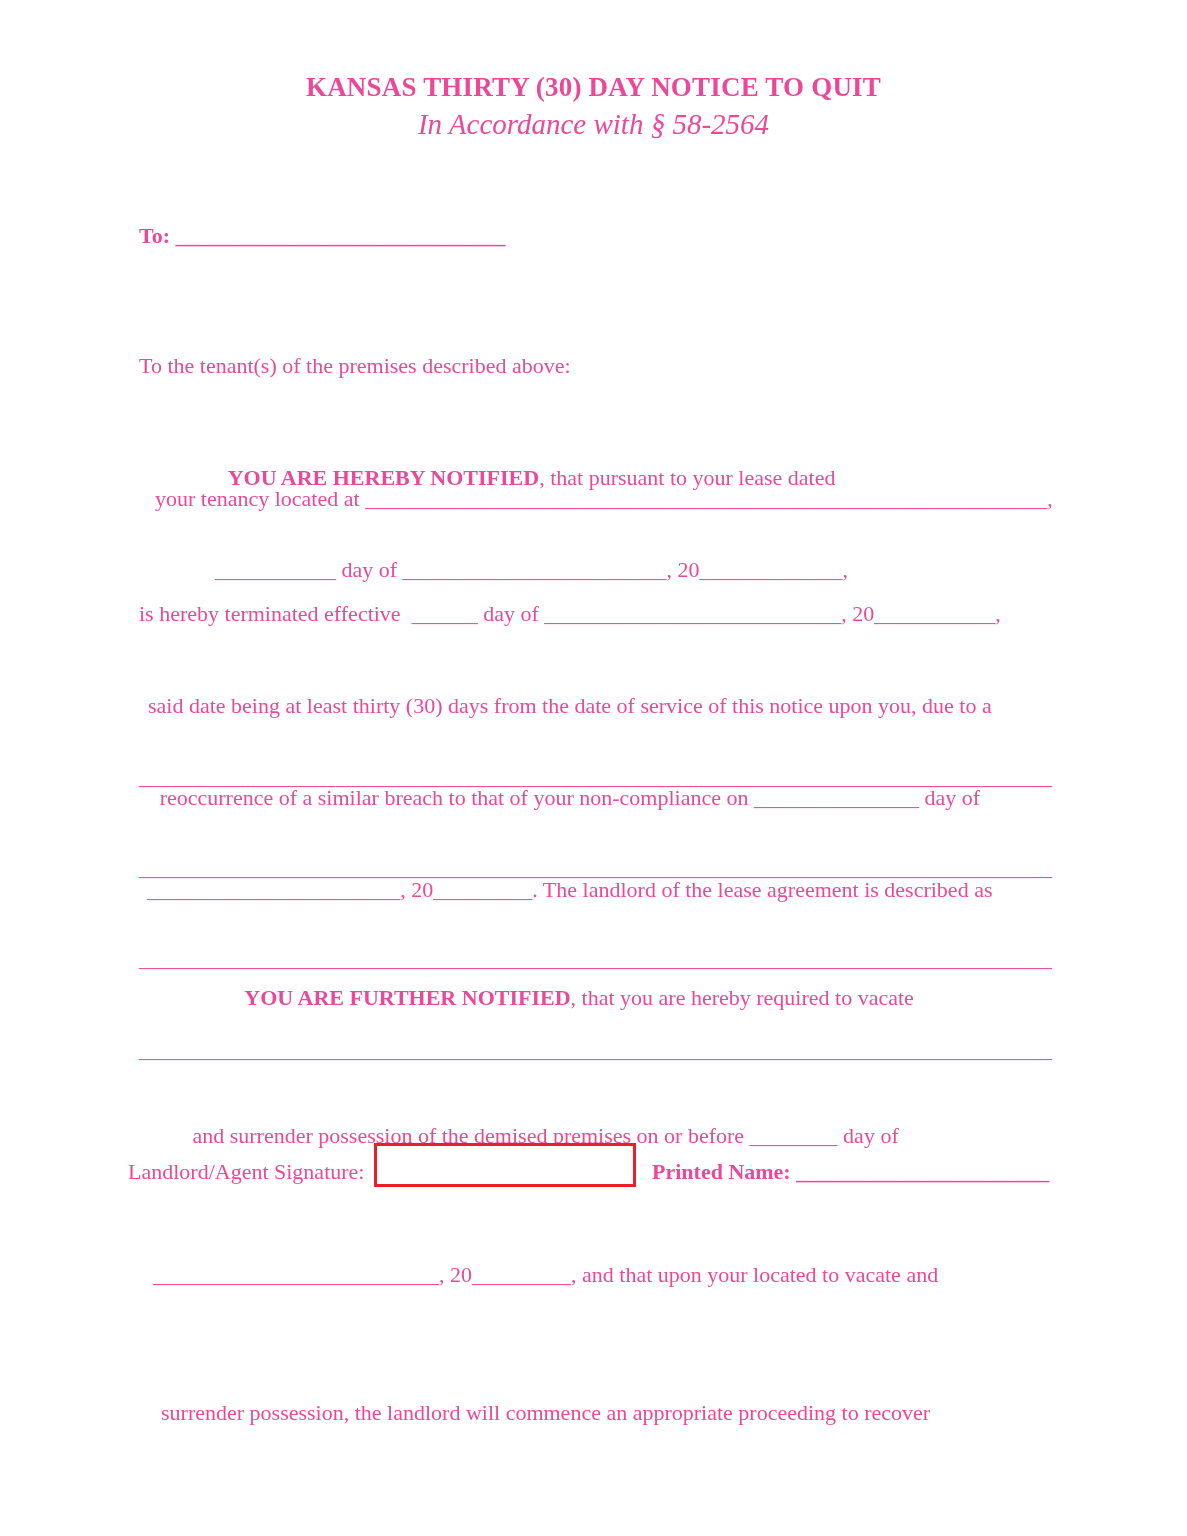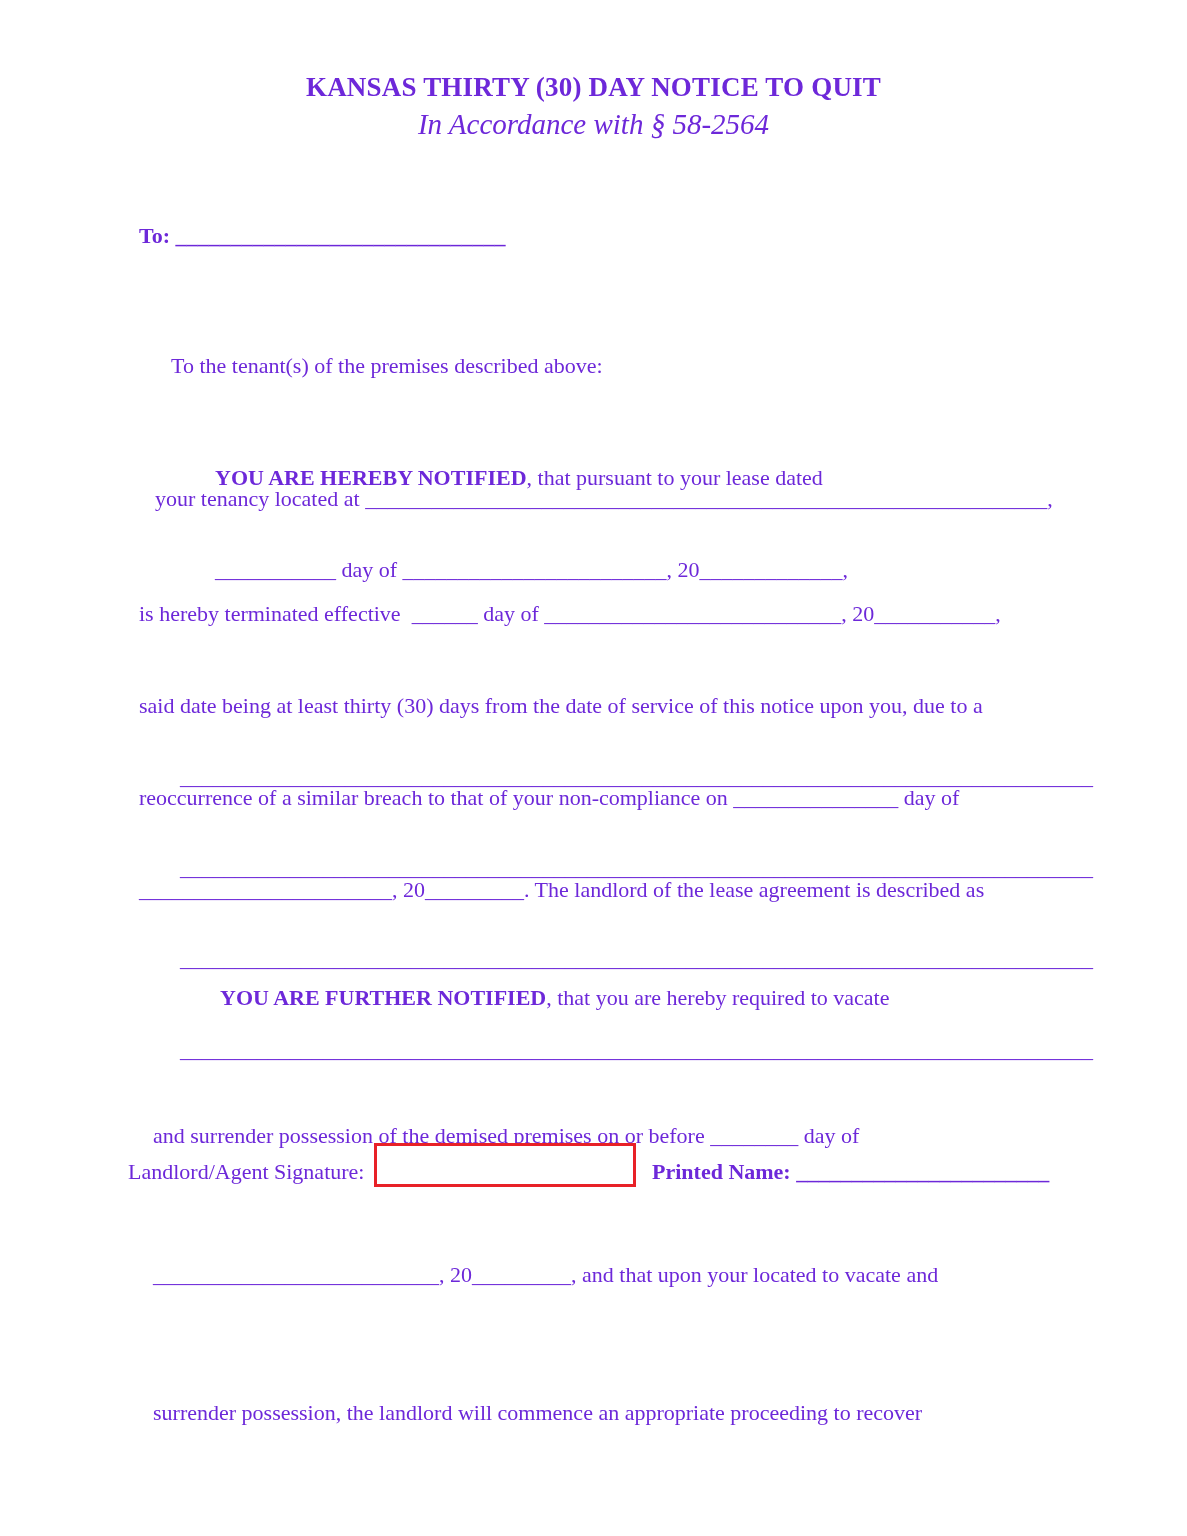--- a/index.html
+++ b/index.html
@@ -3,34 +3,34 @@
 <meta charset="utf-8">
 <style>
   * { margin: 0; padding: 0; box-sizing: border-box; }
   html, body { background: #ffffff; }
   .page {
     position: relative;
     width: 1187px;
     height: 1536px;
     background: #ffffff;
     font-family: "Liberation Serif", "DejaVu Serif", serif;
-    color: #6d28d9;
+    color: #ec4899;
     font-size: 22px;
     overflow: hidden;
   }
-  .abs { position: absolute; }
+  .abs { position: absolute; text-align: center; }
   .center { left: 0; width: 100%; text-align: center; }
   .title { top: 70px; font-size: 27px; font-weight: bold; line-height: 34px; letter-spacing: .2px; }
   .subtitle { top: 110px; font-size: 29px; font-style: italic; line-height: 28px; }
   .to-line { top: 221px; left: 139px; font-weight: bold; line-height: 30px; white-space: pre; }
-  .salutation { top: 351px; left: 139px; line-height: 30px; white-space: pre; margin-left: 32px; }
+  .salutation { top: 351px; left: 139px; line-height: 30px; white-space: pre; }
   .notice1 { top: 402px; left: 203px; line-height: 30.5px; white-space: pre; margin-left: 12px; }
   .tenancy { top: 484px; left: 155px; line-height: 30px; white-space: pre; }
   .termination { top: 537px; left: 139px; line-height: 30.75px; white-space: pre; }
-  .violations { top: 701px; left: 139px; line-height: 30.4px; white-space: pre; margin-left: 41px; }
+  .violations { top: 701px; left: 139px; line-height: 30.4px; white-space: pre; }
   .notice2 { top: 883px; left: 153px; line-height: 46.1px; white-space: pre; }
   .notice2 .indent { padding-left: 67px; }
   .sig-label { top: 1157px; left: 128px; line-height: 30px; white-space: pre; }
   .sig-box { top: 1143px; left: 374px; width: 262px; height: 44px; border: 3px solid #e82127; background: #ffffff; }
   .printed { top: 1157px; left: 652px; line-height: 30px; white-space: pre; font-weight: bold; }
   .b { font-weight: bold; }
 </style>
 </head>
 <body>
 

